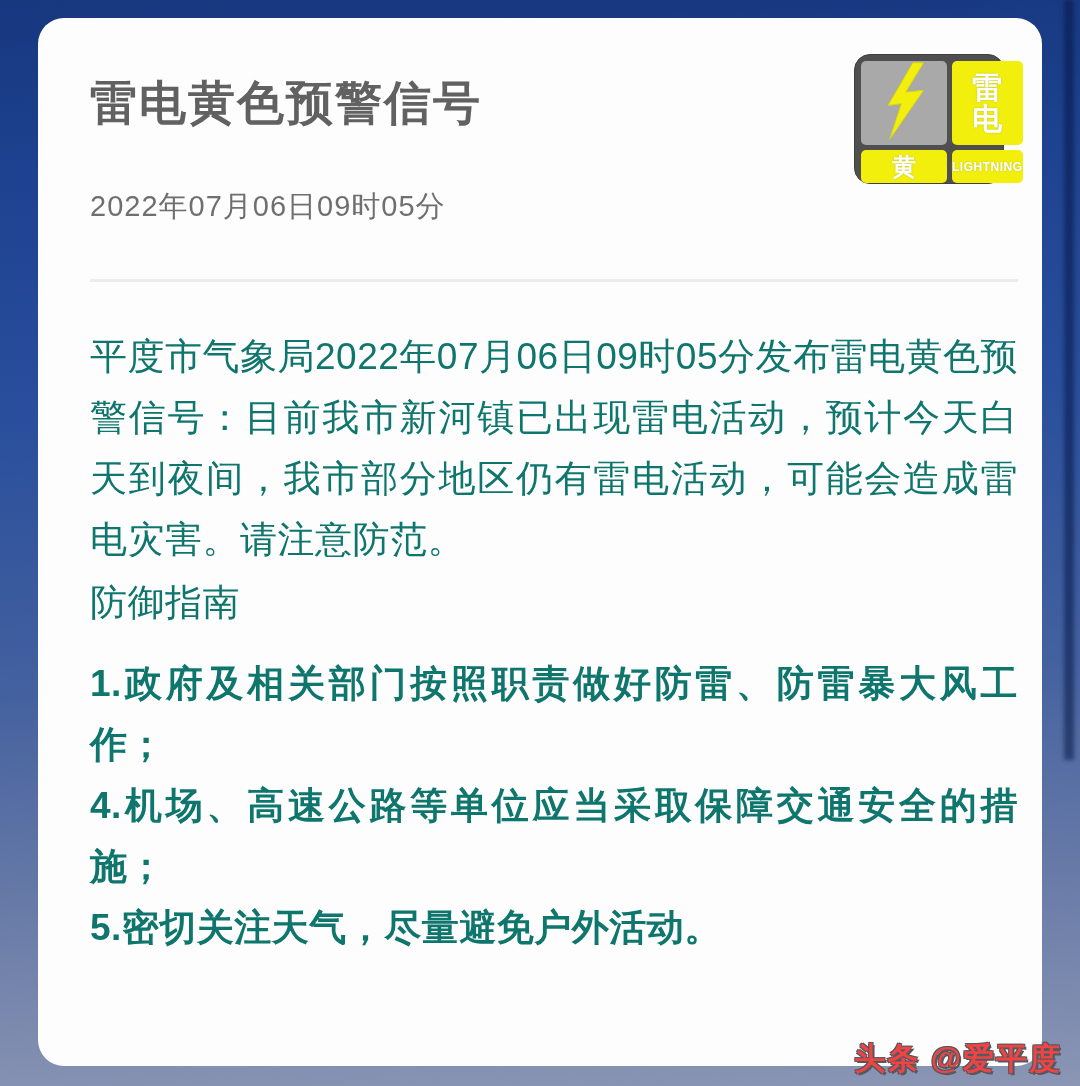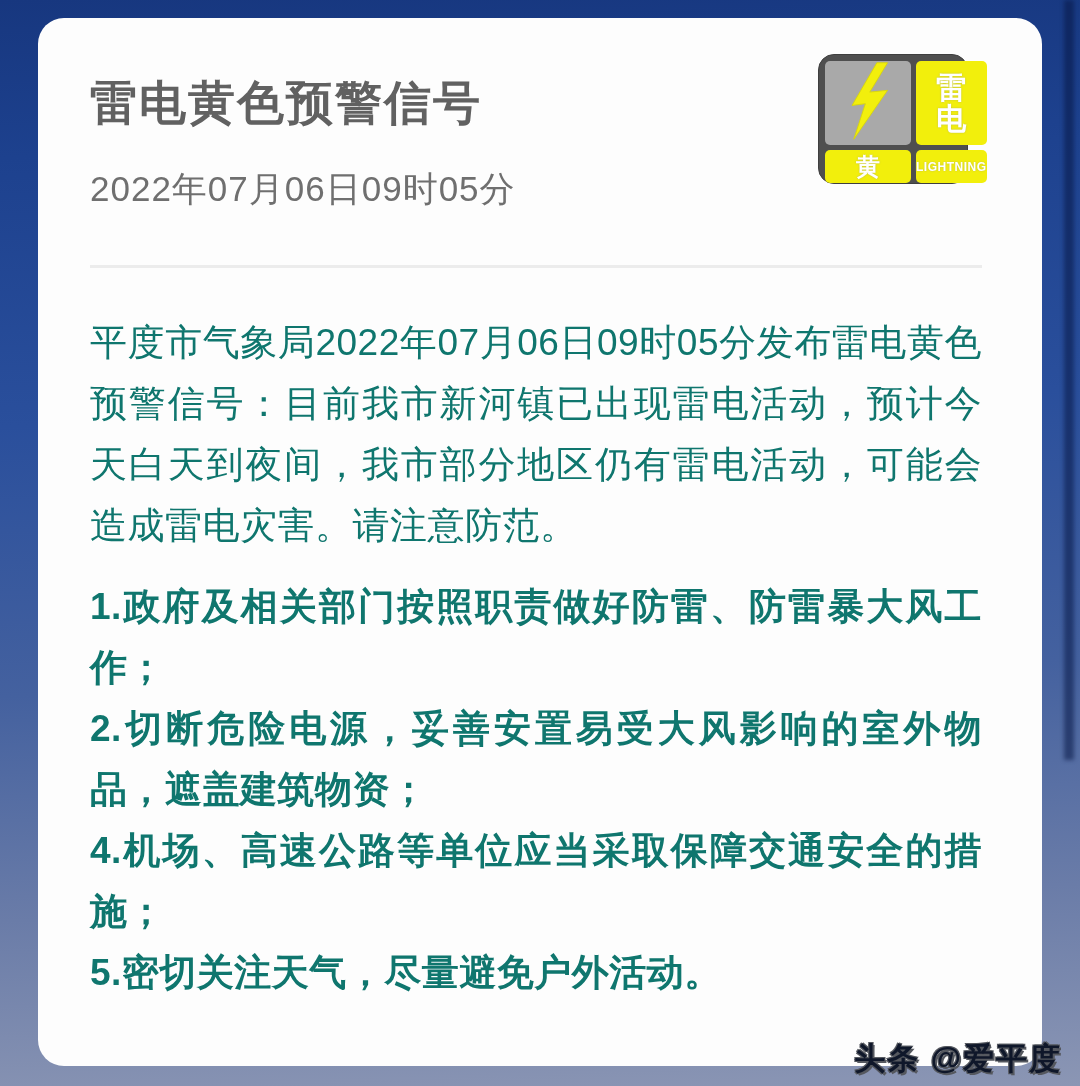--- a/index.html
+++ b/index.html
@@ -22,39 +22,39 @@
     width: 10px; height: 70%;
     background: rgba(8, 24, 70, 0.55);
     filter: blur(2px);
   }
   .card {
     position: absolute;
     left: 38px; top: 18px;
     width: 1004px; height: 1048px;
     background: #fdfdfd;
     border-radius: 26px;
-    padding: 36px 60px 0 52px;
+    padding: 36px 24px 0 52px;
     overflow: hidden;
   }
   .card-header {
     display: flex;
     justify-content: space-between;
     align-items: flex-start;
   }
   .title {
     font-size: 47px;
     font-weight: bold;
     color: #616161;
     letter-spacing: 2px;
     margin-top: 18px;
   }
   .datetime {
-    font-size: 35px;
+    font-size: 29px;
     color: #6f6f6f;
-    margin-top: 31px;
+    margin-top: 52px;
     letter-spacing: 1px;
   }
   .divider {
     height: 3px;
     background: #ececec;
     border: none;
     margin: 52px 0 0 0;
   }
   .content {
     margin-top: 44px;
@@ -111,21 +111,21 @@
     letter-spacing: 0.5px;
     text-shadow: 0 0 2px #bdbd4a;
     font-stretch: condensed;
   }
   
   .watermark {
     position: absolute;
     right: 18px; bottom: 6px;
     font-size: 31px;
     font-weight: bold;
-    color: #0f172a;
+    color: #ef4444;
     letter-spacing: 2px;
     text-shadow: 2px 2px 0 #55585f, -1px -1px 0 #55585f, 1px -1px 0 #55585f, -1px 1px 0 #55585f;
     z-index: 5;
   }
 </style>
 </head>
 <body>
 
 <div class="bg-right-stripe"></div>
 
@@ -155,23 +155,23 @@
       <div class="wi-cell wi-yellow">
         <span class="wi-en">LIGHTNING</span>
       </div>
     </div>
   </div>
 
   <hr class="divider">
 
   <div class="content">
     <p>平度市气象局2022年07月06日09时05分发布雷电黄色预警信号：目前我市新河镇已出现雷电活动，预计今天白天到夜间，我市部分地区仍有雷电活动，可能会造成雷电灾害。请注意防范。</p>
+    <p class="guide-title">防御指南</p>
     <div class="guide-list">
       <p class="guide-item">1.政府及相关部门按照职责做好防雷、防雷暴大风工作；</p>
-      <p class="guide-item">2.切断危险电源，妥善安置易受大风影响的室外物品，遮盖建筑物资；</p>
       <p class="guide-item">4.机场、高速公路等单位应当采取保障交通安全的措施；</p>
       <p class="guide-item">5.密切关注天气，尽量避免户外活动。</p>
     </div>
   </div>
 
 </div>
 
 <div class="watermark">头条 @爱平度</div>
 
 </body></html>

